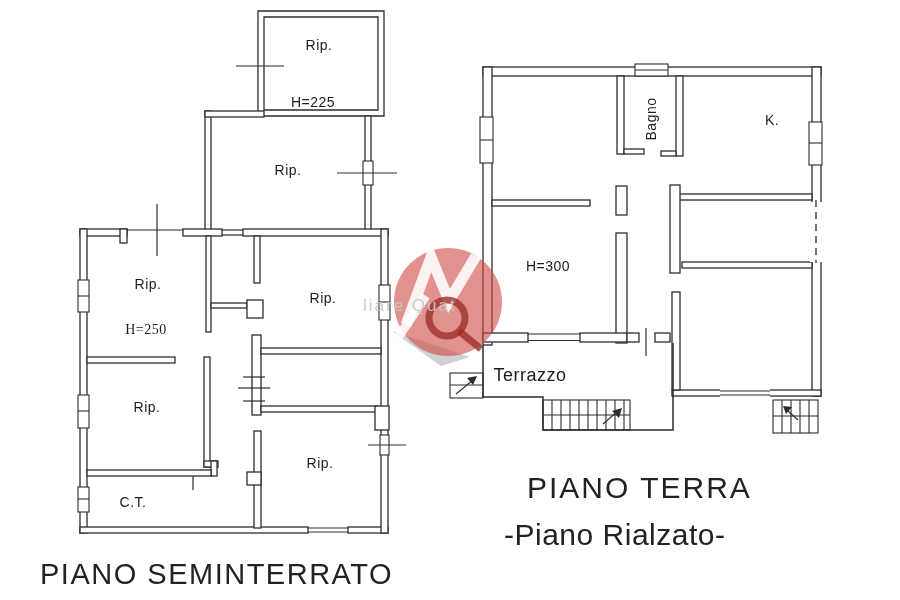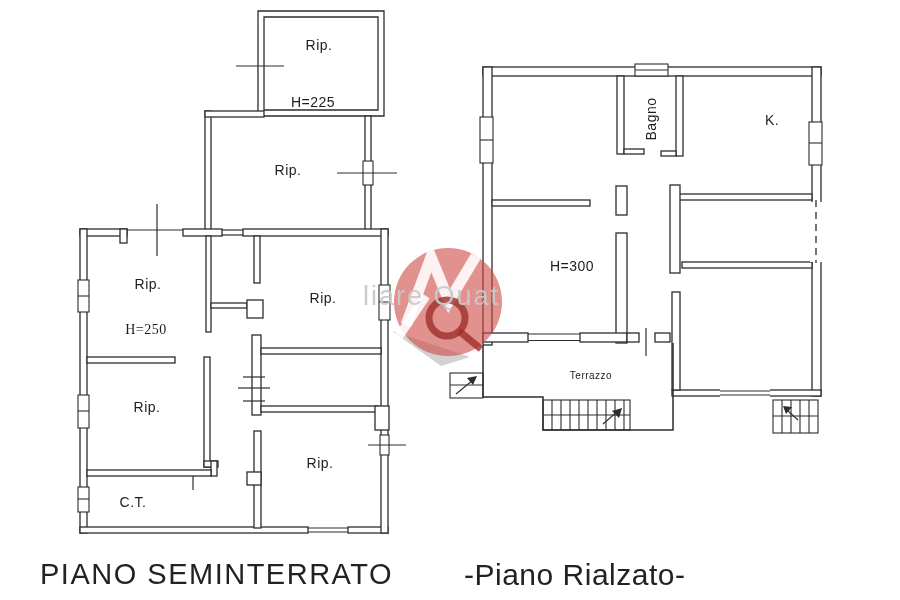--- a/index.html
+++ b/index.html
@@ -3,21 +3,21 @@
 <meta charset="utf-8">
 <style>
   html,body{margin:0;padding:0;background:#ffffff;}
   #page{position:relative;width:900px;height:600px;background:#ffffff;overflow:hidden;
         font-family:"Liberation Sans", sans-serif;color:#1c1c1c;}
   #plan-svg{position:absolute;left:0;top:0;width:900px;height:600px;}
   .lbl{position:absolute;transform:translate(-50%,-50%);font-size:14px;letter-spacing:.5px;
        color:#1d1d1d;white-space:nowrap;}
   .lbl.vertical{transform:translate(-50%,-50%) rotate(-90deg);}
   .plan-title{position:absolute;font-size:29px;letter-spacing:1.5px;color:#222;white-space:nowrap;}
-  .wm-text{position:absolute;font-size:27px;letter-spacing:2px;color:#c9c9c9;opacity:.95;white-space:nowrap;}
+  .wm-text{position:absolute;font-size:17px;letter-spacing:2px;color:#c9c9c9;opacity:.95;white-space:nowrap;margin-top:10px;}
 </style>
 </head>
 <body>
 
 <div id="page">
 
   <svg id="plan-svg" viewBox="0 0 900 600" xmlns="http://www.w3.org/2000/svg">
 
     <g fill="#ffffff" stroke="#2d2d2d" stroke-width="1.3">
 
@@ -185,18 +185,19 @@
   <div class="lbl" style="left:146px;top:330px;font-family:Liberation Serif, serif;">H=250</div>
   <div class="lbl" style="left:323px;top:298px;">Rip.</div>
   <div class="lbl" style="left:147px;top:407px;">Rip.</div>
   <div class="lbl" style="left:320px;top:463px;">Rip.</div>
   <div class="lbl" style="left:133px;top:502px;">C.T.</div>
 
   <div class="plan-title" style="left:40px;top:558px;">PIANO SEMINTERRATO</div>
 
   <div class="lbl vertical" style="left:651px;top:119px;">Bagno</div>
   <div class="lbl" style="left:772px;top:120px;">K.</div>
-  <div class="lbl" style="left:548px;top:266px;margin-left:24px;">H=300</div>
-  <div class="lbl" style="left:591px;top:375px;font-size:10px;text-align:right;">Terrazzo</div>
-
-  <div class="plan-title" style="left:464px;top:518px;font-size:30px;letter-spacing:.5px;margin-top:40px;">-Piano Rialzato-</div>
+  <div class="lbl" style="left:548px;top:266px;">H=300</div>
+  <div class="lbl" style="left:530px;top:375px;font-size:18px;text-align:right;">Terrazzo</div>
+
+  <div class="plan-title" style="left:527px;top:471px;font-size:30px;letter-spacing:2px;">PIANO TERRA</div>
+  <div class="plan-title" style="left:504px;top:518px;font-size:30px;letter-spacing:.5px;">-Piano Rialzato-</div>
 
 </div>
 
 </body></html>

